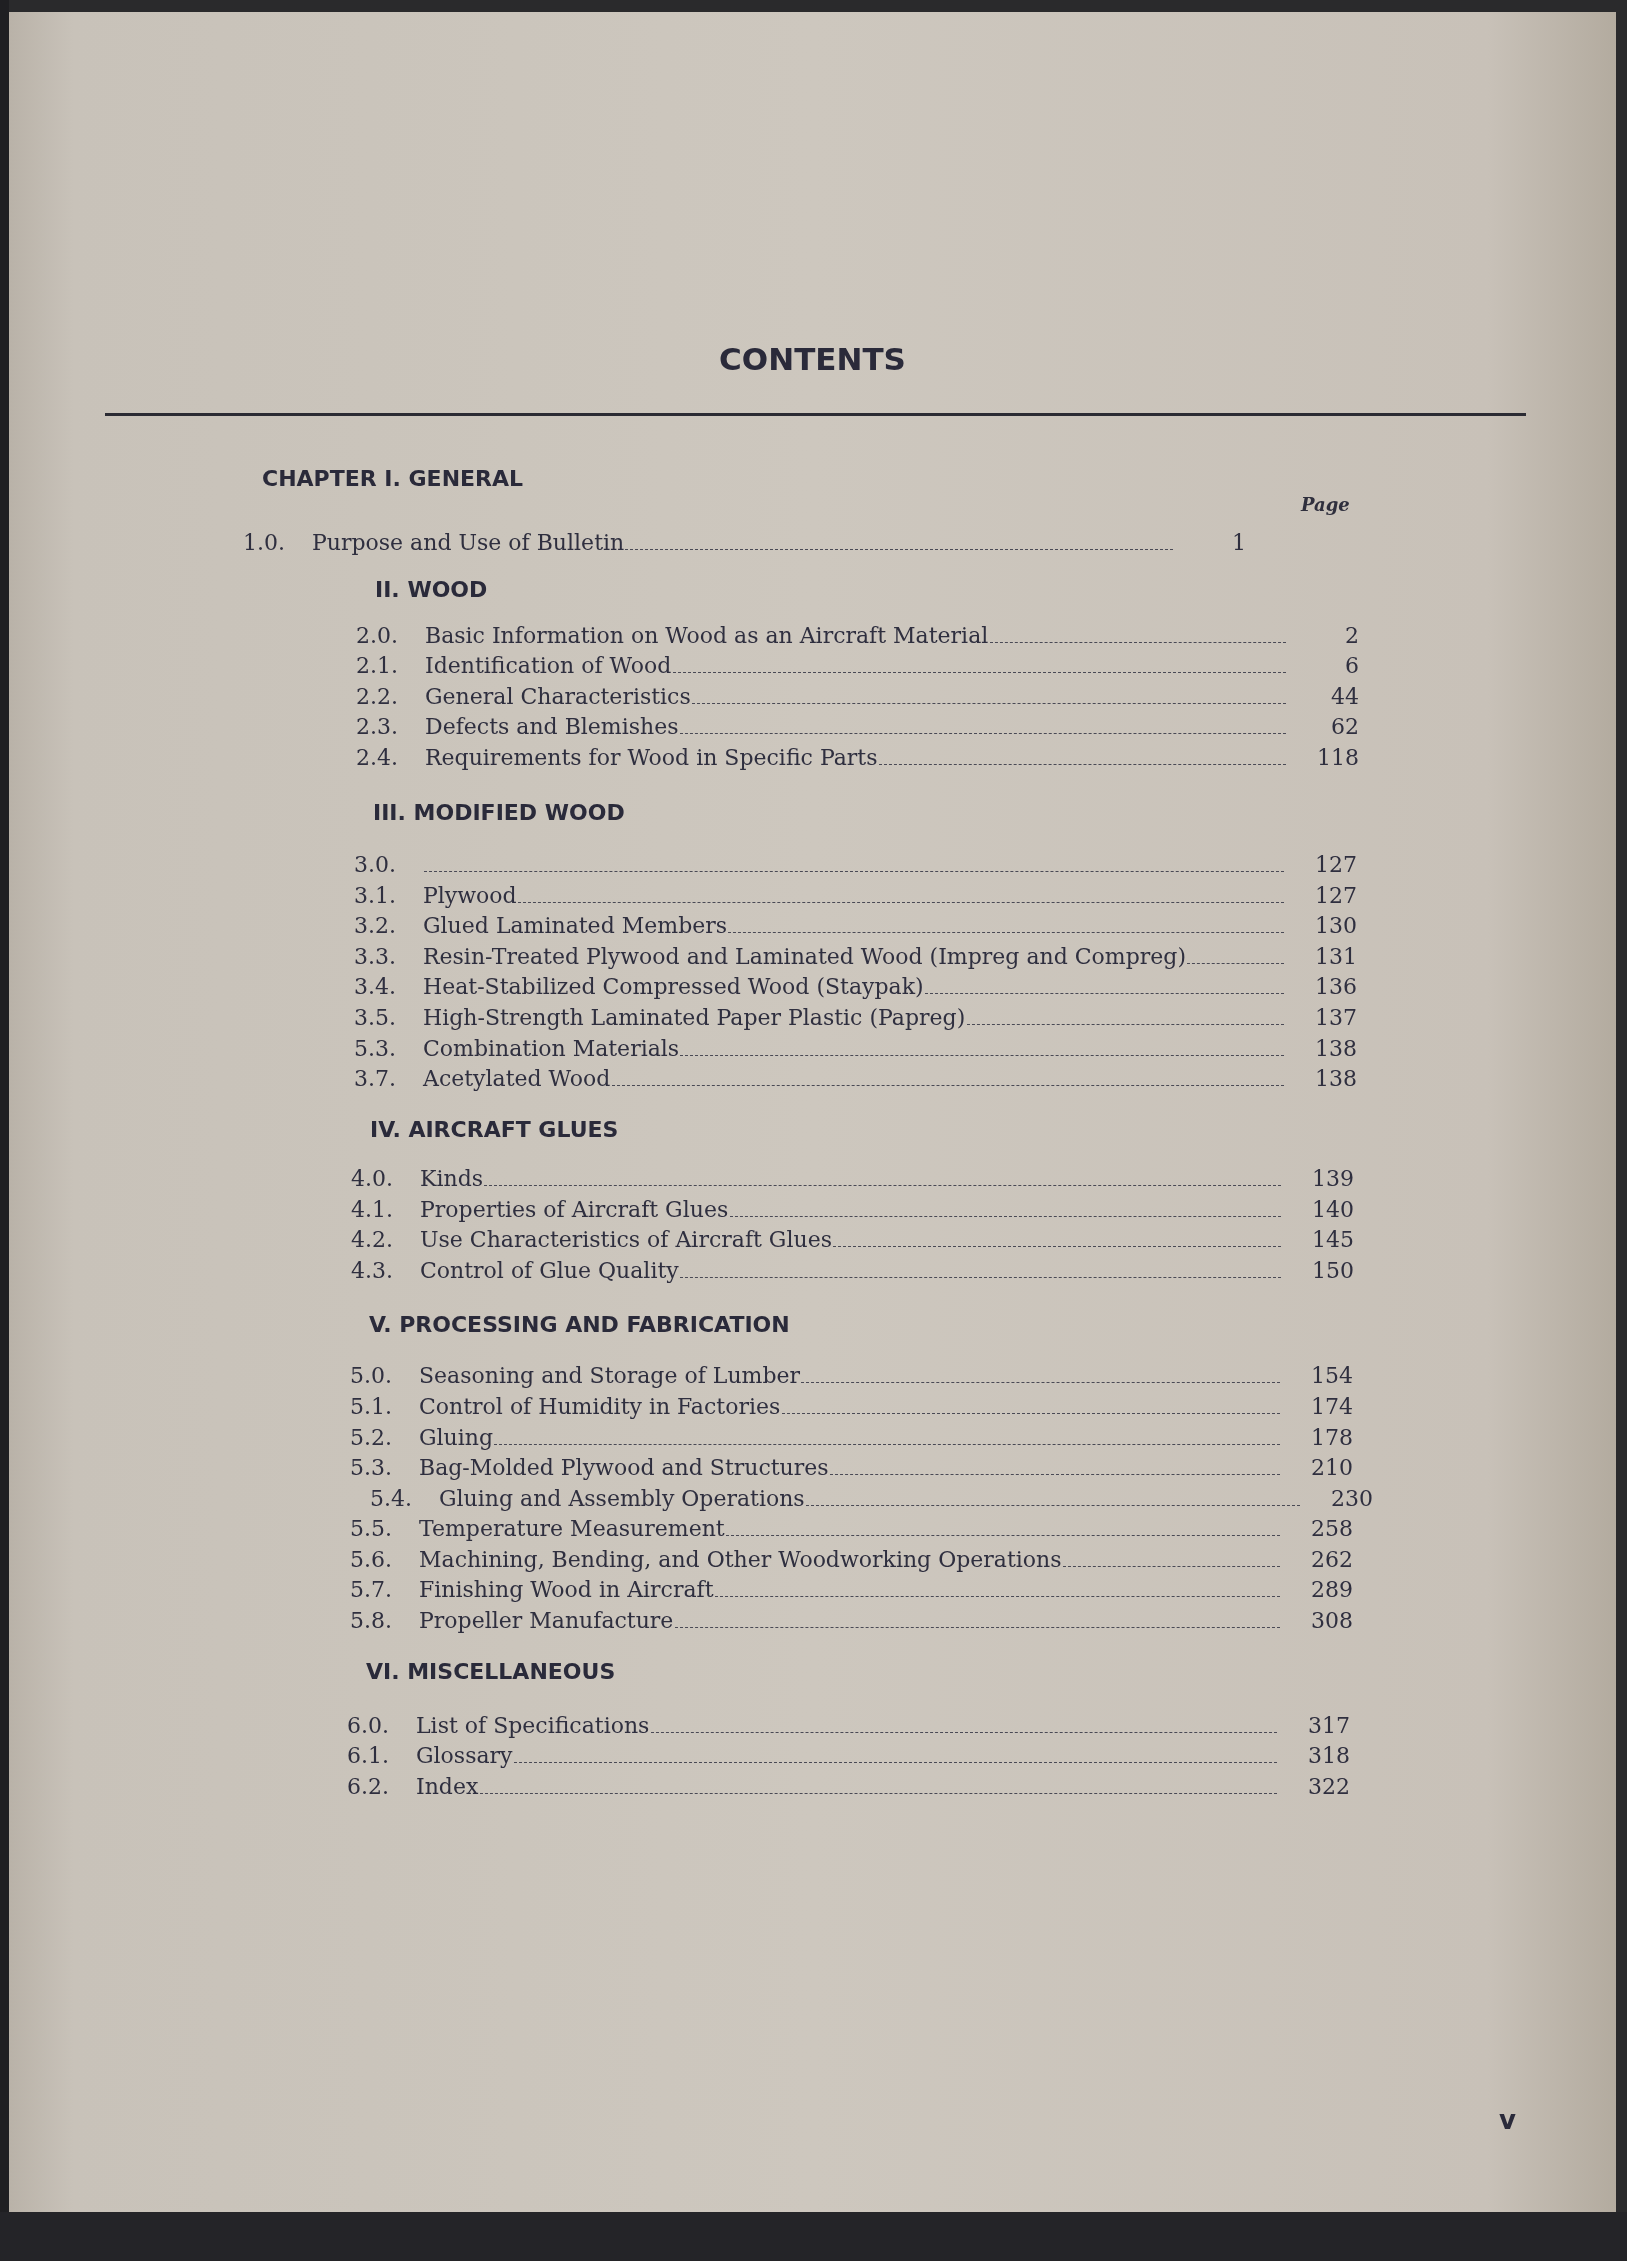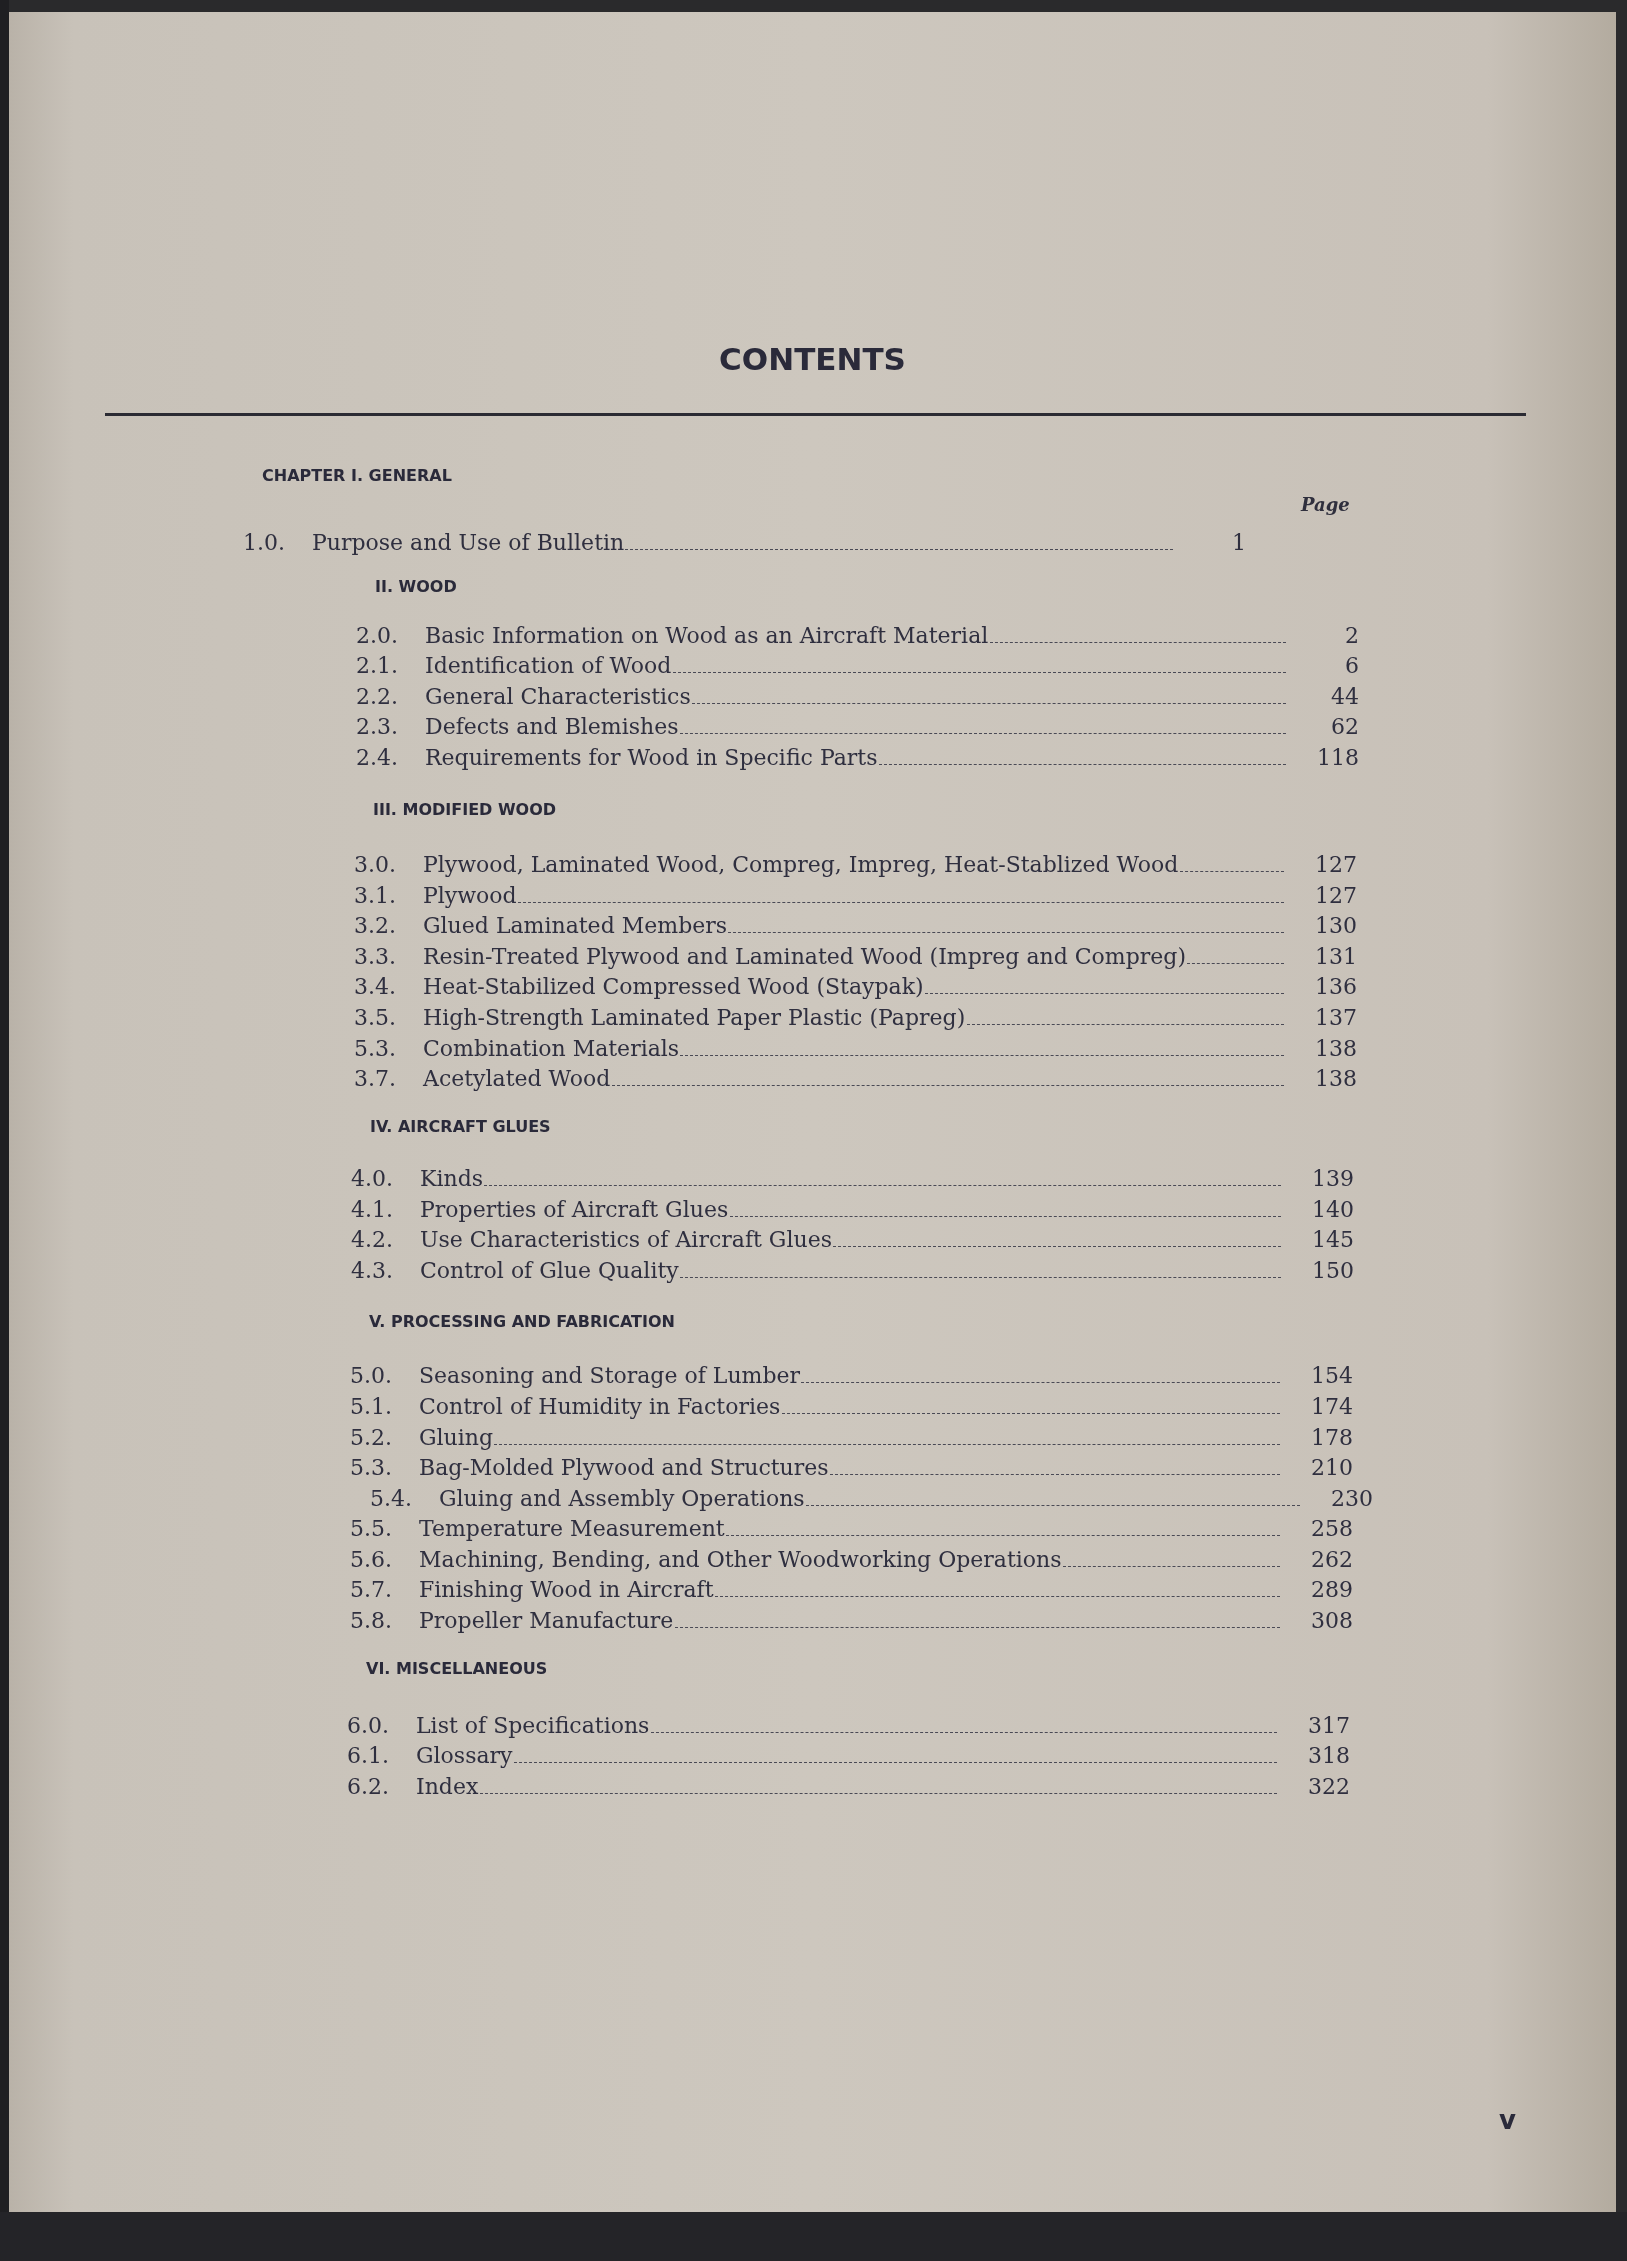--- a/index.html
+++ b/index.html
@@ -21,21 +21,21 @@
   .title {
     position:absolute; left:0; width:1607px; top:329px; text-align:center;
     font-family:"DejaVu Sans", sans-serif; font-weight:bold; font-size:31px;
     color:#2a2a3a; letter-spacing:0px;
   }
   .rule {
     position:absolute; left:96px; top:401px; width:1421px; height:3.2px; background:#2b2b33;
   }
   .chapter {
     position:absolute; font-family:"DejaVu Sans", sans-serif; font-weight:bold;
-    font-size:16px; color:#2a2a3a;
+    font-size:22px; color:#2a2a3a;
   }
   .page-label {
     position:absolute; left:1292px; top:482px; font-family:"DejaVu Serif", serif;
     font-style:italic; font-weight:bold; font-size:18px; color:#2f2f3d;
   }
   .entry {
     position:absolute; left:347px; width:1003px; height:30px;
     font-family:"DejaVu Serif", serif; font-size:22px; color:#2f2f3f;
     display:flex; align-items:baseline;
   }
@@ -93,21 +93,20 @@
       </div>
       <div class="entry" style="top: 733px; left: 347px;">
         <span class="num">2.4.</span>
         <span class="ttl">Requirements for Wood in Specific Parts</span>
         <span class="dots"></span>
         <span class="pg">118</span>
       </div>
       <div class="chapter" style="top: 788px; left: 364px;">III. MODIFIED WOOD</div>
       <div class="entry" style="top: 840px; left: 345px;">
         <span class="num">3.0.</span>
-        <span class="ttl">Plywood, Laminated Wood, Compreg, Impreg, Heat-Stablized Wood</span>
         <span class="dots"></span>
         <span class="pg">127</span>
       </div>
       <div class="entry" style="top: 871px; left: 345px;">
         <span class="num">3.1.</span>
         <span class="ttl">Plywood</span>
         <span class="dots"></span>
         <span class="pg">127</span>
       </div>
       <div class="entry" style="top: 901px; left: 345px;">

